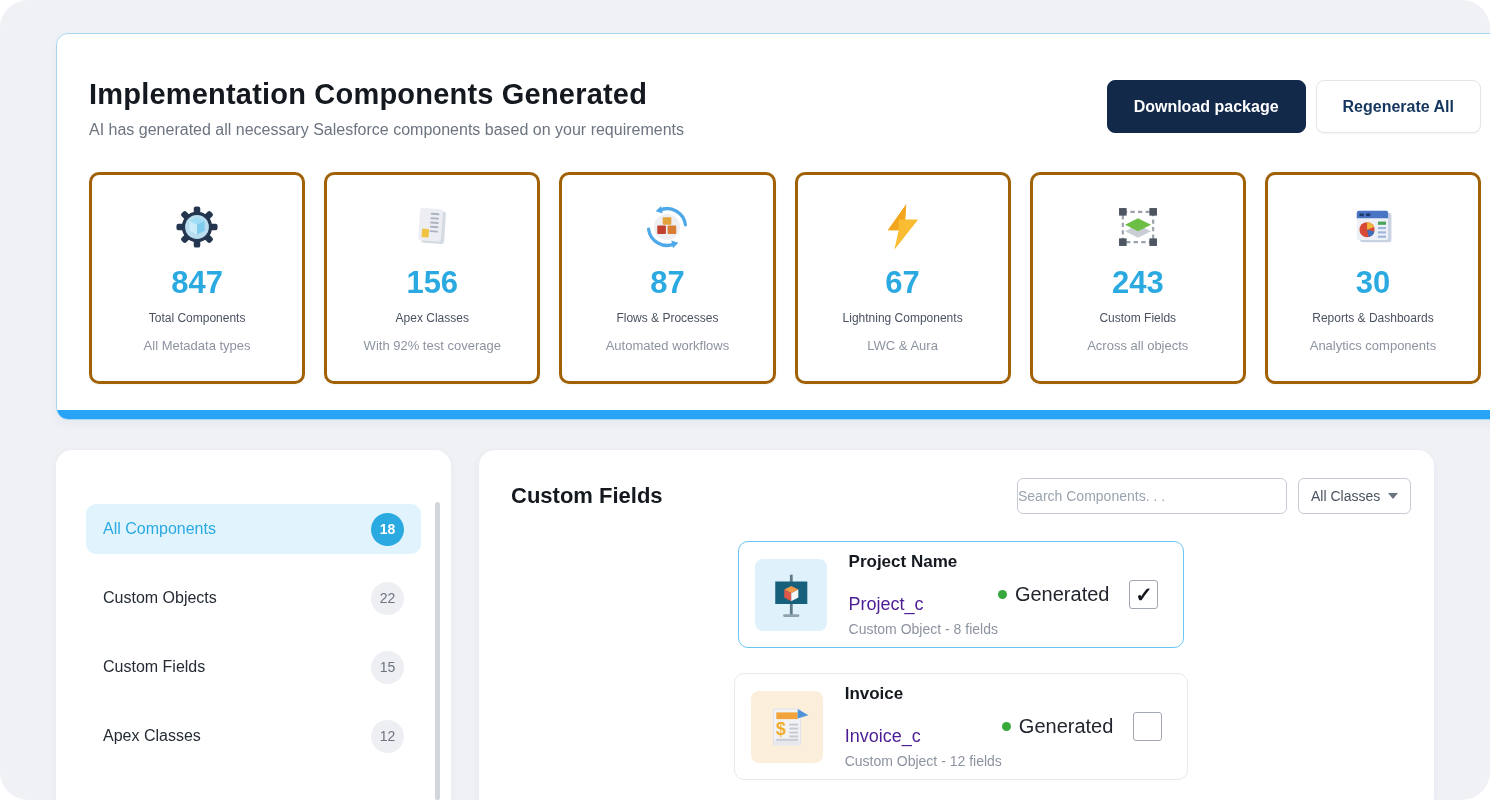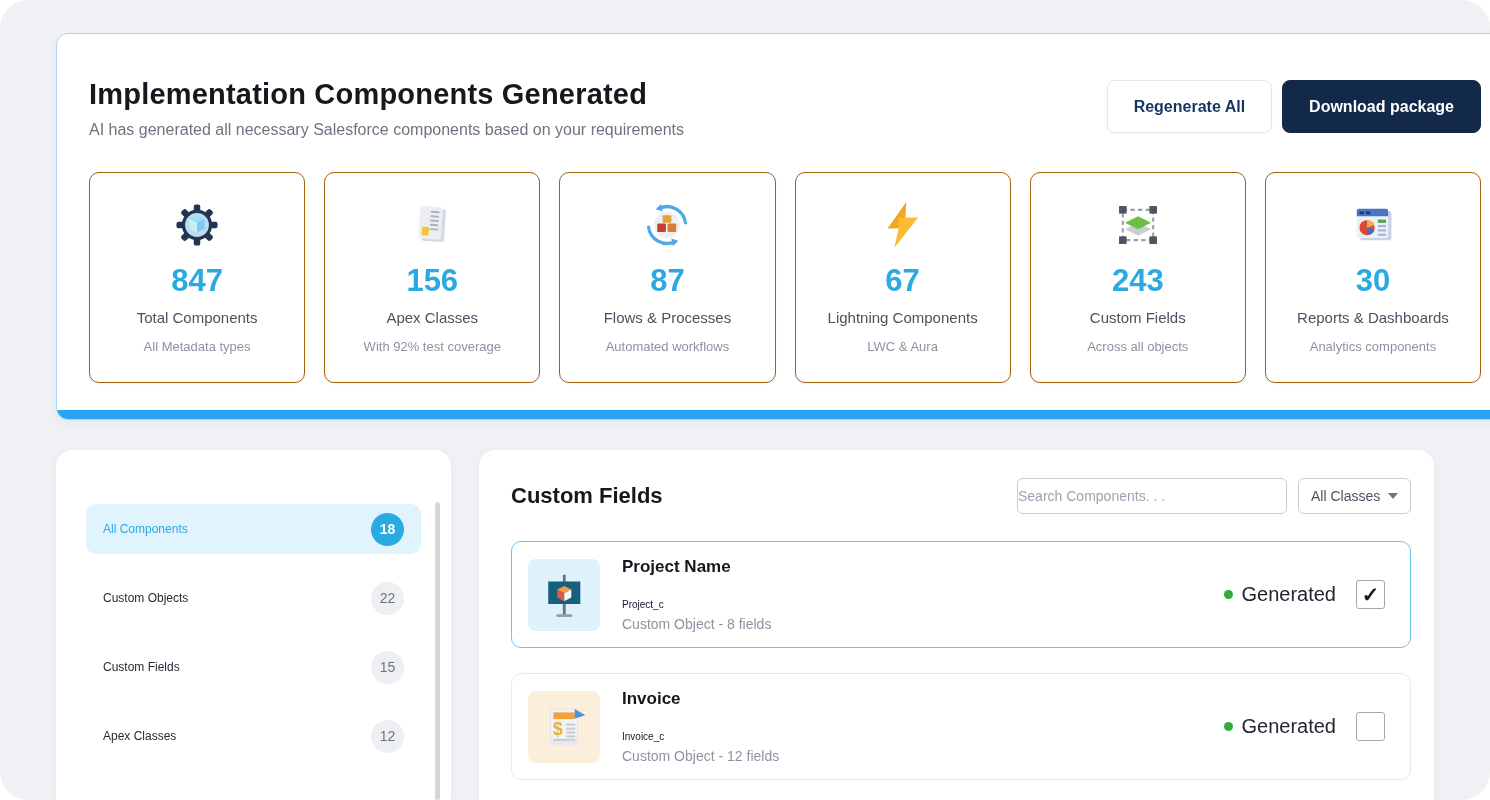--- a/index.html
+++ b/index.html
@@ -26,47 +26,47 @@
   .head-actions { display: flex; gap: 10px; margin-top: 2px; }
   .btn { height: 53px; border-radius: 8px; font-size: 16px; font-weight: 700;
          padding: 0 26px; cursor: pointer; font-family: inherit; }
   .btn-secondary { background: #ffffff; border: 1px solid #E3E6EB; color: #14365E;
                    box-shadow: 0 1px 2px rgba(20,40,80,0.05); }
   .btn-primary { background: #12294A; border: 1px solid #12294A; color: #ffffff; }
 
   
   .stats-row { display: flex; gap: 19px; margin-top: 33px; padding: 0 2px; }
   .stat-card {
-    flex: 1; background: #ffffff; border: 1px solid #a16207; border-radius: 10px;
+    flex: 1; background: #ffffff; border: 3px solid #a16207; border-radius: 10px;
     padding: 26px 8px 28px; text-align: center;
     box-shadow: 0 1px 3px rgba(30,50,90,0.05);
   }
   .stat-icon { width: 52px; height: 52px; margin: 0 auto; }
   .stat-icon svg { width: 52px; height: 52px; display: block; }
   .stat-value { font-size: 31px; font-weight: 700; color: #2BA9E1; margin-top: 12px; }
-  .stat-label { font-size: 15px; color: #4A5260; margin-top: 10px; }
+  .stat-label { font-size: 12px; color: #4A5260; margin-top: 10px; }
   .stat-sub { font-size: 13px; color: #8C93A0; margin-top: 13px; }
 
   
   .sidebar-panel {
     position: absolute; left: 56px; top: 450px; width: 395px; height: 350px;
     background: #ffffff; border-radius: 16px 16px 0 0; padding: 26px 30px 0 30px;
     box-shadow: 0 2px 8px rgba(30,50,90,0.05);
   }
   .sidebar-title { font-size: 22px; font-weight: 700; color: #14181F; }
   .sidebar-scrollbar {
     position: absolute; right: 11px; top: 52px; bottom: 0; width: 5px;
     background: #D3D6DC; border-radius: 3px;
   }
   .type-list { margin-top: 28px; display: flex; flex-direction: column; gap: 19px; }
   .type-item {
     height: 50px; border-radius: 10px; display: flex; align-items: center;
     justify-content: space-between; padding: 0 17px; cursor: pointer;
   }
-  .type-item .label { font-size: 12px; color: #252B35; }
+  .type-item .label { font-size: 16px; color: #252B35; }
   .type-item.active { background: #E1F4FD; }
   .type-item.active .label { color: #2BA9E1; }
   .count-badge {
     min-width: 33px; height: 33px; border-radius: 50%; background: #EEEFF2;
     color: #6C7480; font-size: 14px; display: flex; align-items: center; justify-content: center;
   }
   .type-item.active .count-badge { background: #2BA9E1; color: #ffffff; font-weight: 700; }
 
   .main-panel {
     position: absolute; left: 479px; top: 450px; width: 955px; height: 350px;
@@ -84,36 +84,36 @@
   .search-input::placeholder { color: #9AA3AF; }
   .status-select {
     width: 113px; height: 36px; border: 1px solid #C7CCD4; border-radius: 6px;
     display: flex; align-items: center; justify-content: space-between;
     padding: 0 12px; cursor: pointer; background: #ffffff;
   }
   .status-select .label { font-size: 14px; color: #4A5260; }
   .caret-down { width: 0; height: 0; border-left: 5px solid transparent;
     border-right: 5px solid transparent; border-top: 6px solid #6C7480; }
 
-  .component-list { margin-top: 27px; display: flex; flex-direction: column; gap: 25px; }
+  .component-list { margin-top: 27px; display: flex; flex-direction: column; gap: 25px; align-items: center; }
   .component-item {
     height: 107px; border-radius: 10px; display: flex; align-items: center;
     padding: 0 25px 0 16px; border: 1px solid #E7E9ED; background: #ffffff;
   }
   .component-item.selected { border: 1.5px solid #69C6F0; }
   .item-icon-tile {
     width: 72px; height: 72px; border-radius: 8px; display: flex;
     align-items: center; justify-content: center; flex-shrink: 0;
   }
   .item-icon-tile svg { width: 54px; height: 54px; display: block; }
   .tile-blue { background: #DFF1FA; }
   .tile-cream { background: #FBEFDC; }
   .item-text { margin-left: 22px; flex: 1; }
   .item-title { font-size: 17px; font-weight: 700; color: #14181F; }
-  .item-api { font-size: 10px; color: #0f172a; margin-top: 22px; }
+  .item-api { font-size: 18px; color: #4c1d95; margin-top: 22px; }
   .item-meta { font-size: 14px; color: #8C93A0; margin-top: 6px; }
   .item-right { display: flex; align-items: center; gap: 20px; }
   .status-chip { display: flex; align-items: center; gap: 8px; }
   .status-dot { width: 9px; height: 9px; border-radius: 50%; background: #37A93C; }
   .status-text { font-size: 20px; color: #20252E; }
   .checkbox {
     width: 29px; height: 29px; border: 1.5px solid #A2A8B1; border-radius: 3px;
     background: #ffffff; cursor: pointer; display: flex; align-items: center; justify-content: center;
   }
   .checkbox.checked::after { content: "✓"; font-size: 21px; font-weight: 900; color: #14181F; line-height: 1; }
@@ -123,22 +123,22 @@
 
 <div class="screen">
 
   <section class="top-panel">
     <div class="panel-head">
       <div>
         <div class="page-title">Implementation Components Generated</div>
         <div class="page-subtitle">AI has generated all necessary Salesforce components based on your requirements</div>
       </div>
       <div class="head-actions">
+        <button class="btn btn-primary">Download package</button>
         <button class="btn btn-secondary">Regenerate All</button>
-        <button class="btn btn-primary">Download package</button>
       </div>
     </div>
 
     <div class="stats-row">
 
       <div class="stat-card">
         <div class="stat-icon">
           <svg viewBox="0 0 48 48">
             <g fill="#23354F">
               <rect x="21" y="5" width="6" height="9" rx="2"></rect>

